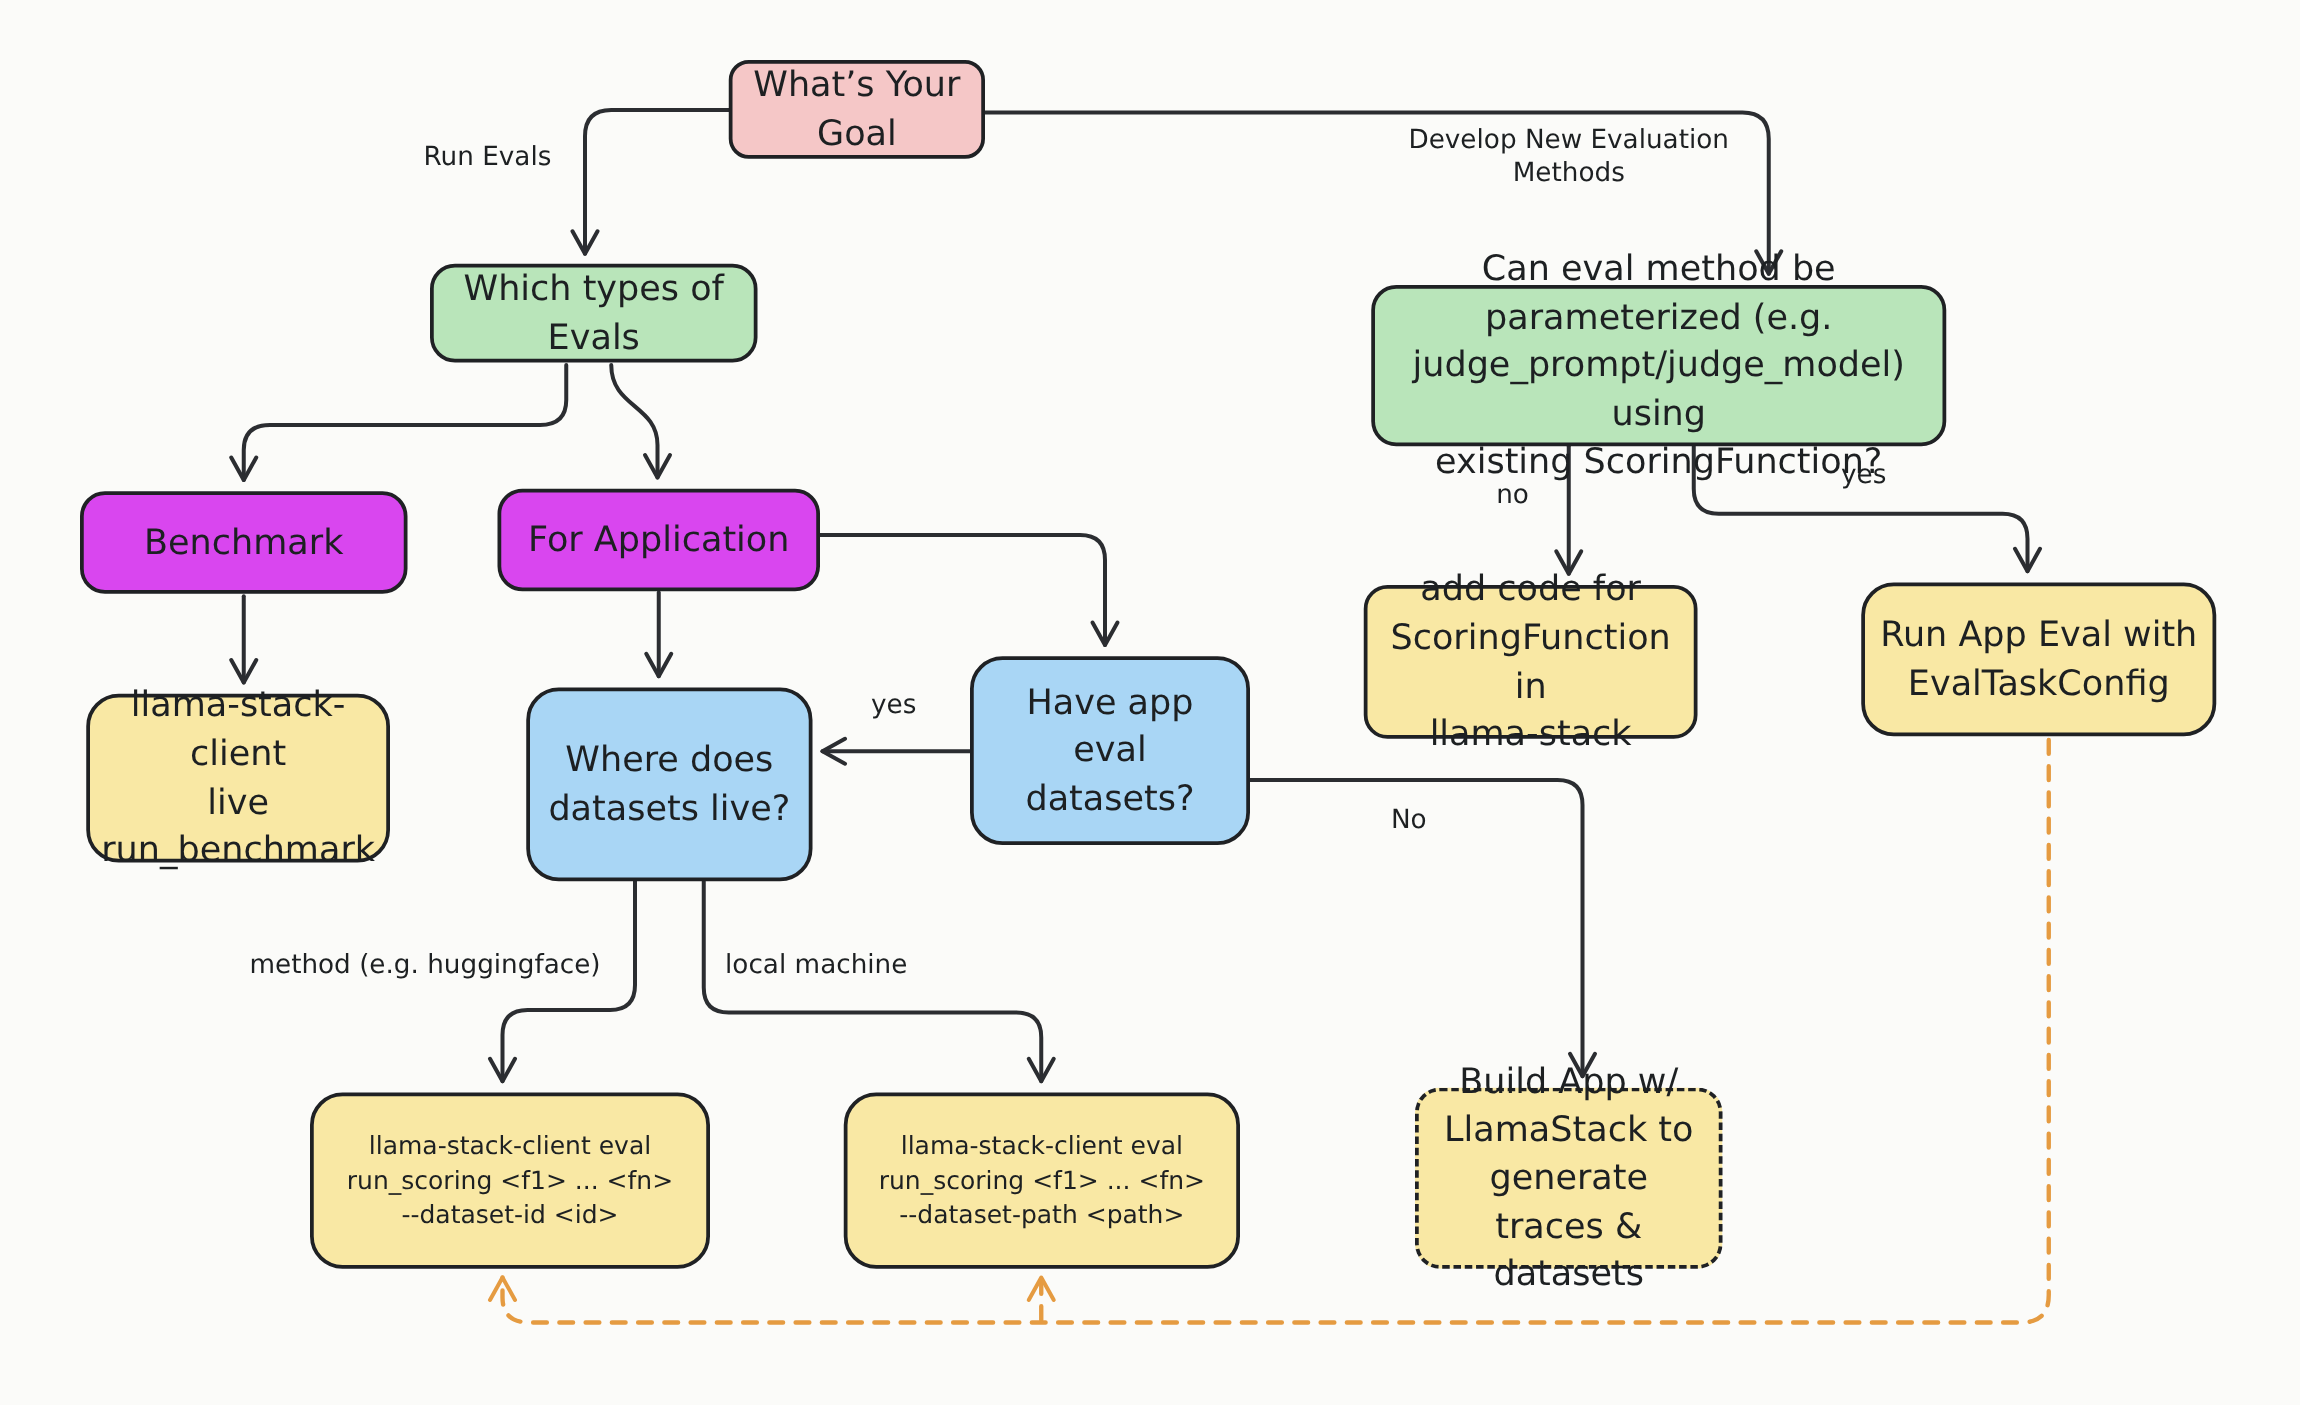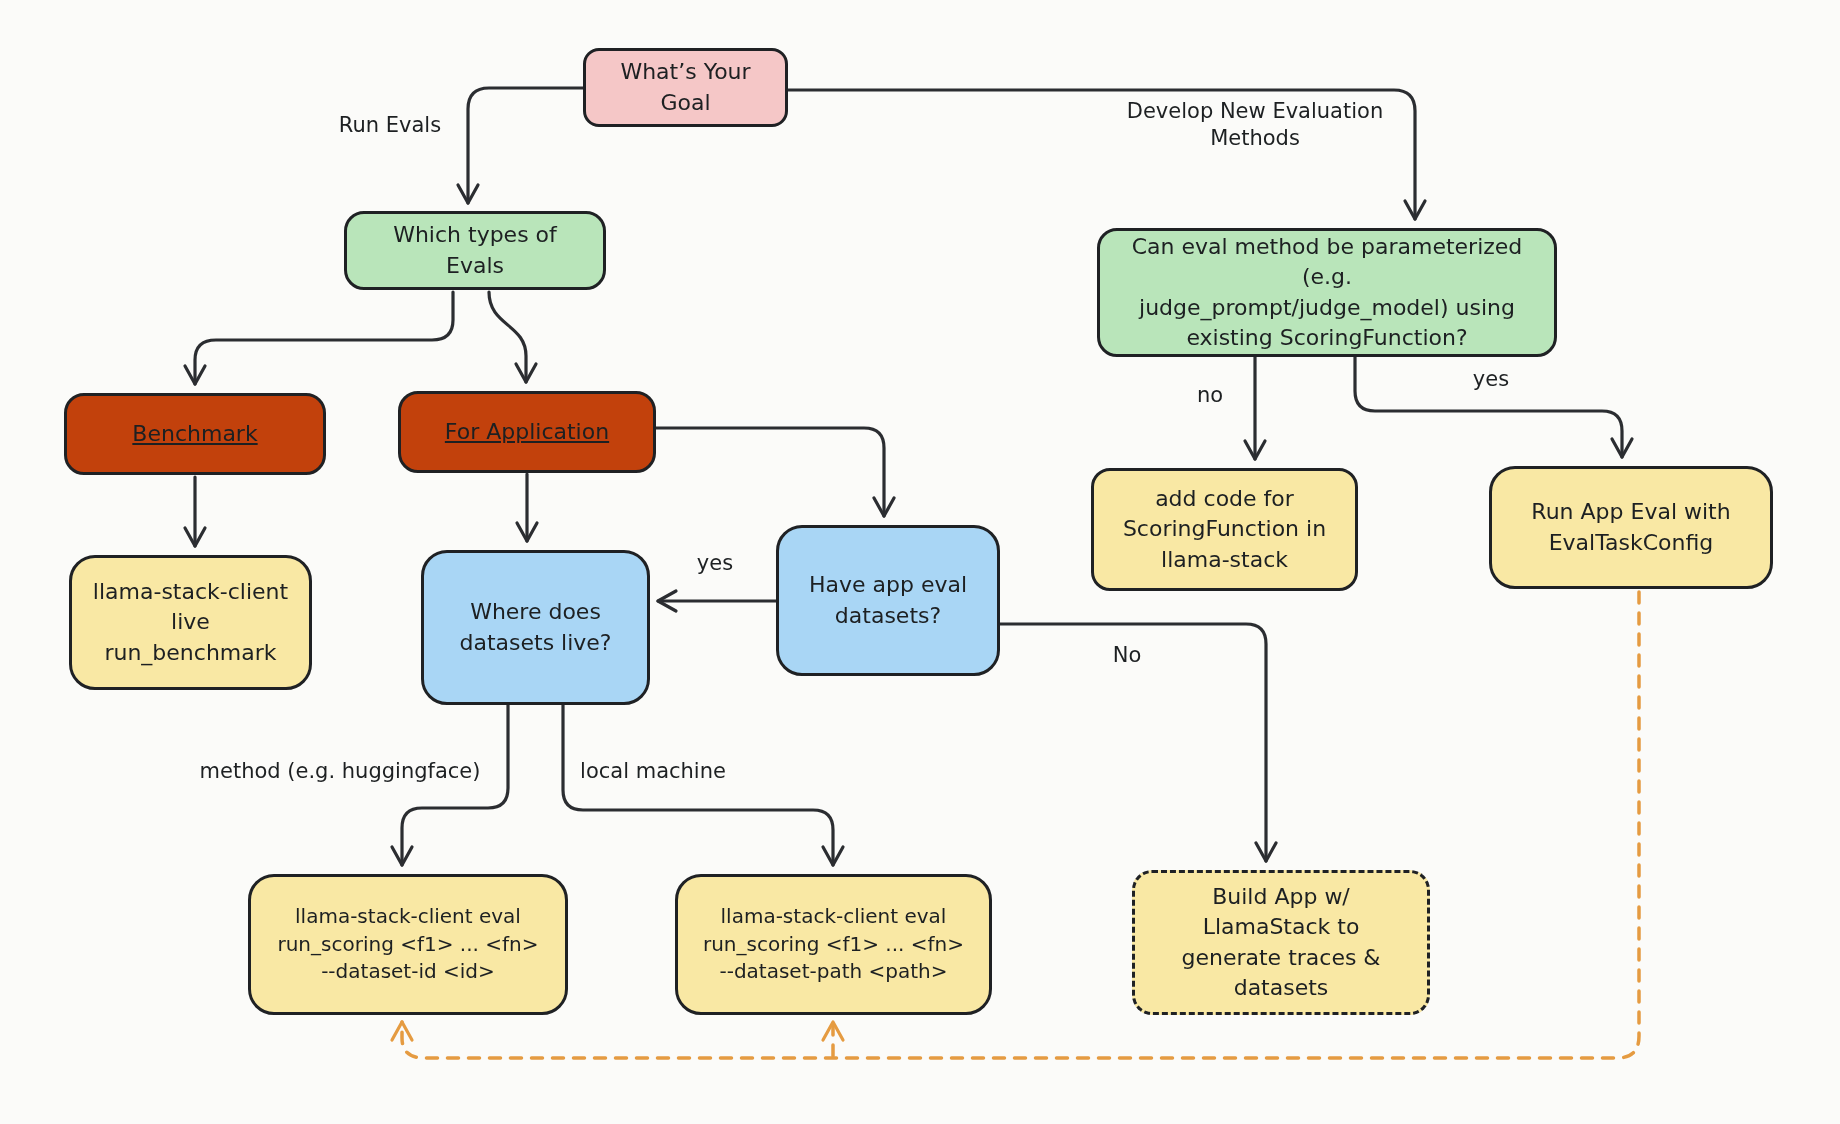--- a/index.html
+++ b/index.html
@@ -16,29 +16,29 @@
   }
   .edges{position:absolute;left:0;top:0;}
   .node{
     position:absolute;
     box-sizing:border-box;
     display:flex;align-items:center;justify-content:center;
     text-align:center;
     white-space:pre-line;
     border:3.5px solid #1f2124;
     border-radius:20px;
-    font-size:22px;
+    font-size:28px;
     line-height:1.38;
     padding:6px 10px;
   }
   .pink{background:#f5c7c7;border-radius:16px;}
   .green{background:#b9e5ba;text-align:center;}
   .blue{background:#a9d6f5;border-radius:26px;}
   .yellow{background:#f9e8a4;border-radius:26px;}
-  .white{background:#c2410c;text-decoration:underline;}
+  .white{background:#d946ef;}
   .dashed{border-style:dashed;border-radius:20px;}
   .edge-label{
     position:absolute;
     text-align:center;
     white-space:pre-line;
     font-size:21px;
     line-height:1.3;
     color:#1d2022;
   }
 </style>
@@ -125,21 +125,21 @@
 EvalTaskConfig</div>
 
   <div class="node yellow" style="left:248px;top:874px;width:320px;height:141px;font-size:20px;">llama-stack-client eval
 run_scoring &lt;f1&gt; ... &lt;fn&gt;
 --dataset-id &lt;id&gt;</div>
 
   <div class="node yellow" style="left:675px;top:874px;width:317px;height:141px;font-size:20px;">llama-stack-client eval
 run_scoring &lt;f1&gt; ... &lt;fn&gt;
 --dataset-path &lt;path&gt;</div>
 
-  <div class="node yellow dashed" style="left:1132px;top:870px;width:298px;height:145px;">Build App w/
+  <div class="node yellow dashed" style="left:1132px;top:870px;width:246px;height:145px;">Build App w/
 LlamaStack to
 generate traces &amp;
 datasets</div>
 
   <div class="edge-label" style="left:310px;top:112px;width:160px;">Run Evals</div>
 
   <div class="edge-label" style="left:1090px;top:98px;width:330px;">Develop New Evaluation
 Methods</div>
 
   <div class="edge-label" style="left:685px;top:550px;width:60px;">yes</div>

